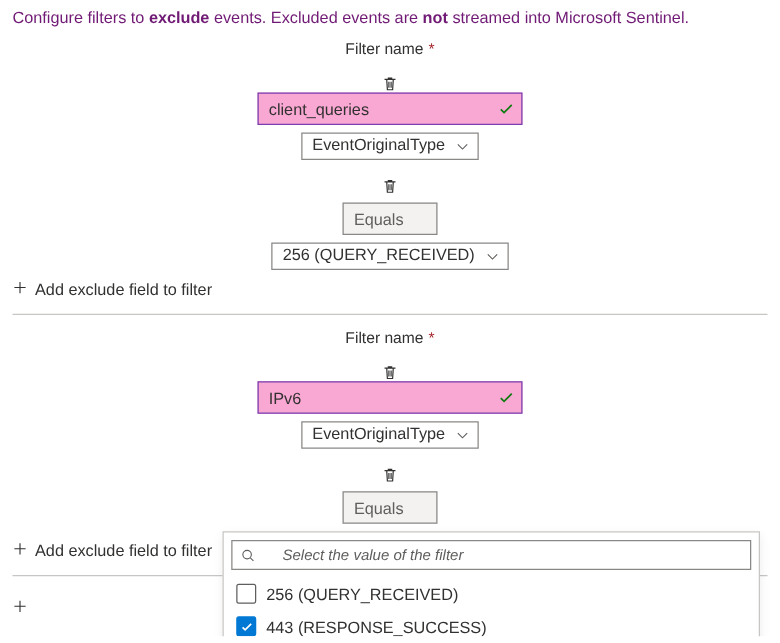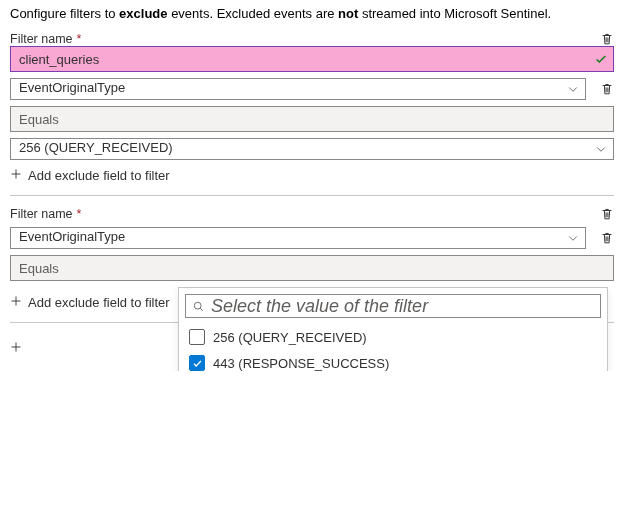--- a/index.html
+++ b/index.html
@@ -15,25 +15,25 @@
   * { box-sizing: border-box; }
   body {
     margin: 0;
     font-family: "Segoe UI", Arial, sans-serif;
     font-size: 13px;
     color: var(--text);
     width: 624px;
     background: #fff;
   }
   .page { padding: 6px 10px 10px 10px; position: relative; }
-  .intro { margin: 0 0 10px 0; color: #000000; }
+  .intro { margin: 0 0 10px 0; color: #701a75; }
   .intro b { font-weight: 600; }
 
   .filter-block { position: relative; margin: 6px 0 0 0; }
-  .row { display: flex; align-items: center; gap: 14px; }
+  .row { display: flex; align-items: center; gap: 14px; flex-direction: column; }
   .row .field { flex: 1 1 auto; }
 
   .label { font-size: 12.5px; color: var(--text); display: inline-flex; align-items: center; gap: 4px; }
   .req { color: var(--req); }
 
   .trash { cursor: pointer; color: #323130; flex: 0 0 auto; }
 
   .input {
     width: 100%;
     height: 26px;
@@ -85,25 +85,25 @@
     border: 1px solid var(--border-light);
     box-shadow: 0 3px 8px rgba(0,0,0,.08);
     padding: 6px;
     z-index: 5;
   }
   .dd-search {
     height: 24px;
     border: 1px solid var(--border);
     display: flex;
     align-items: center;
-    gap: 6px;
+    gap: 21px;
     padding: 0 6px;
     color: var(--muted);
     font-style: italic;
-    font-size: 18px;
+    font-size: 12px;
     margin-bottom: 6px;
   }
   .dd-list { display: flex; flex-direction: column; gap: 4px; padding: 2px 4px; }
   .dd-item { display: flex; align-items: center; gap: 8px; height: 22px; font-size: 13px; cursor: pointer;}
   .cb {
     width: 16px; height: 16px;
     border: 1px solid #605e5c;
     display: inline-flex; align-items: center; justify-content: center;
     flex: 0 0 auto;
     border-radius: 2px;
@@ -210,20 +210,30 @@
         <span class="label">
           <span>Filter name</span>
             <span class="req">*</span>
         </span>
       </div>
       <span class="trash">
         <svg width="14" height="14" viewBox="0 0 16 16">
             <path fill="none" stroke="currentColor" stroke-width="1.1" d="M3 4h10M6.5 4V2.8h3V4M5 4l.6 9.5h4.8L11 4M7 6.2v5.5M9 6.2v5.5"></path>
           </svg>
       </span>
+    </div>
+    <div class="row">
+      <div class="field wrap">
+        <input class="input accent" value="IPv6" style="">
+        <span class="checkmark">
+          <svg width="14" height="14" viewBox="0 0 16 16">
+              <path fill="none" stroke="#107c10" stroke-width="1.6" d="M3 8.5l3 3L13 4.5"></path>
+            </svg>
+        </span>
+      </div>
     </div>
 
     <div style="height:6px"></div>
     <div class="row">
       <div class="field wrap">
         <div class="select">
           <span>EventOriginalType</span>
           <span class="chev">
             <svg width="12" height="12" viewBox="0 0 16 16">
                 <path fill="none" stroke="#605e5c" stroke-width="1.2" d="M3 6l5 5 5-5"></path>

